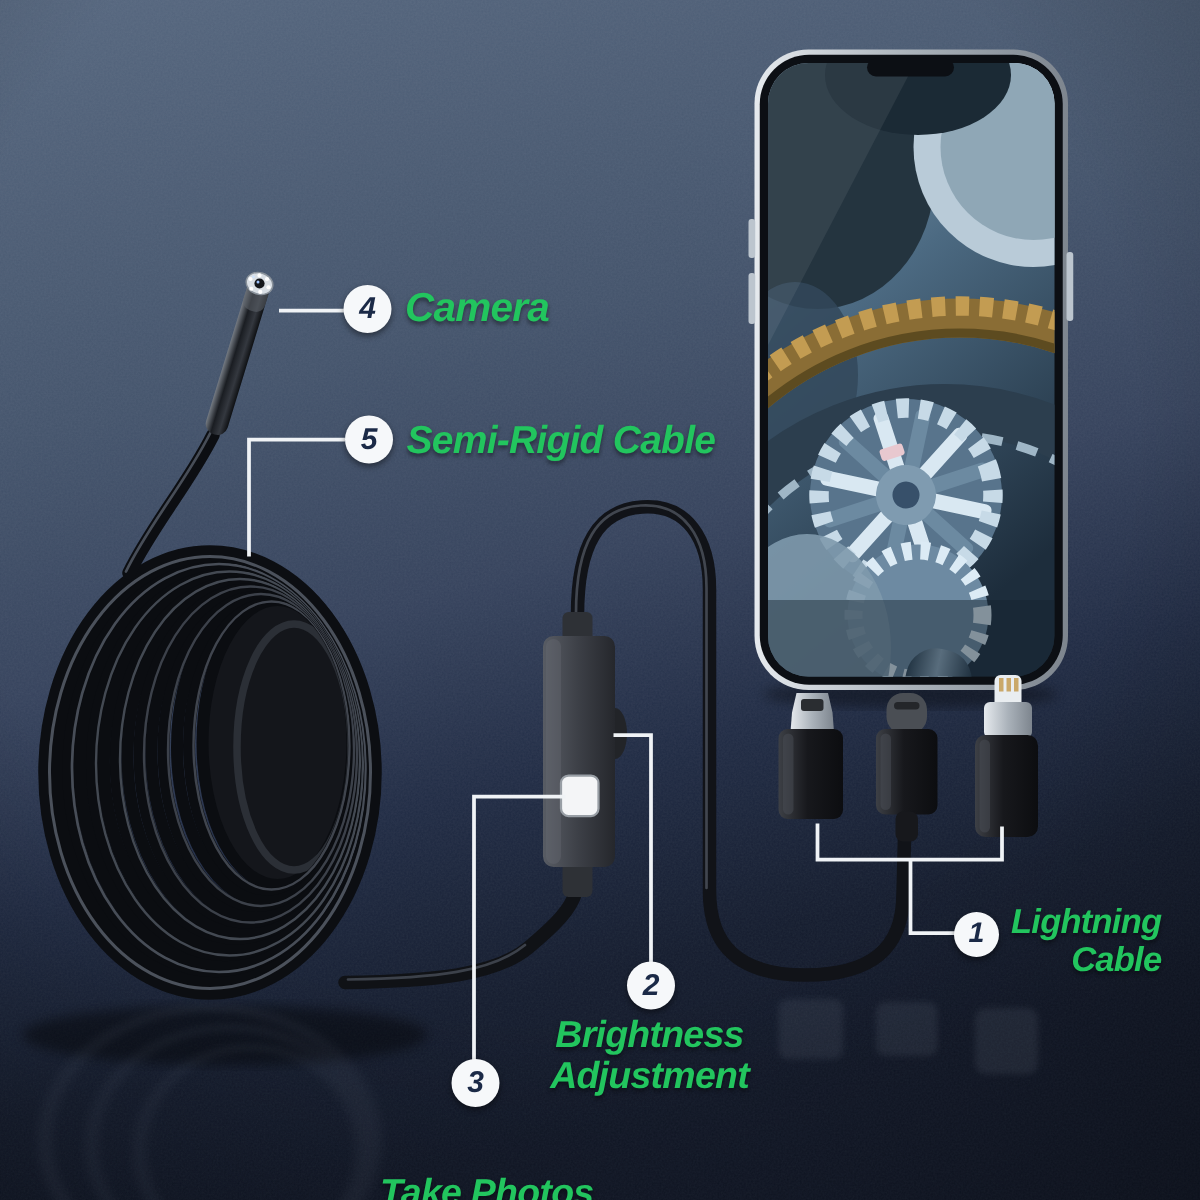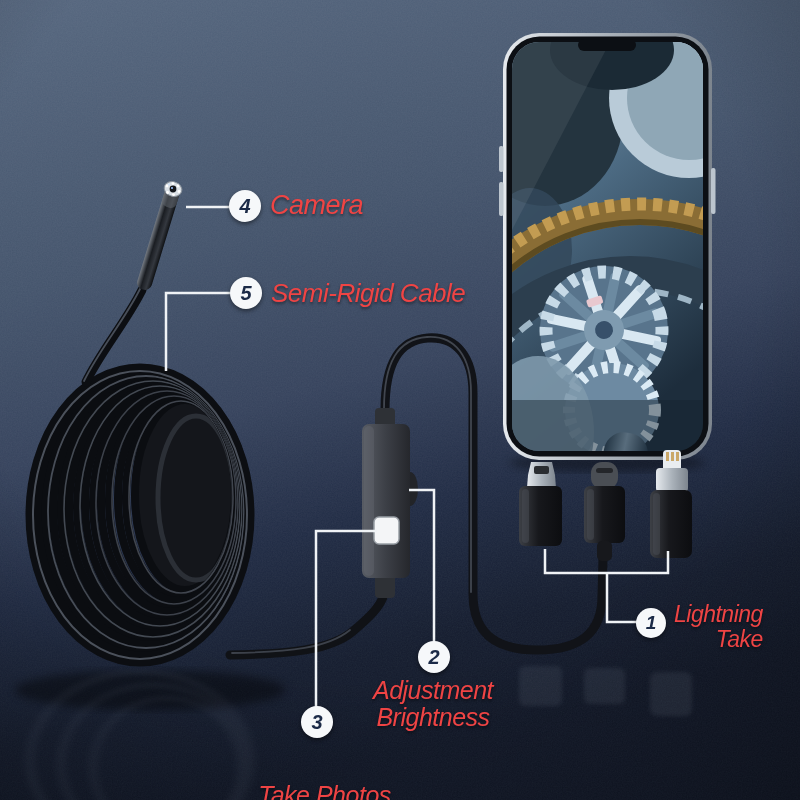--- a/index.html
+++ b/index.html
@@ -9,21 +9,21 @@
   }
   #scene{position:absolute;left:0;top:0;}
   .callout-badge{
     position:absolute;display:flex;align-items:center;justify-content:center;
     background:#f6f8fa;border-radius:50%;
     font-style:italic;font-weight:bold;color:#1b2a47;
     box-shadow:0 2px 4px rgba(0,0,0,.45);
     z-index:5;
   }
   .callout-label{
-    position:absolute;color:#ef4444;font-style:italic;font-weight:normal;
+    position:absolute;color:#22c55e;font-style:italic;font-weight:bold;
     text-shadow:0 2px 3px rgba(0,0,0,.45);letter-spacing:-0.5px;
     z-index:5;line-height:1.08;white-space:nowrap;
   }
   
   #badge-4{left:229px;top:190px;width:32px;height:32px;font-size:20px;}
   #badge-5{left:230px;top:277px;width:32px;height:32px;font-size:20px;}
   #badge-3{left:301px;top:706px;width:32px;height:32px;font-size:20px;}
   #badge-2{left:418px;top:641px;width:32px;height:32px;font-size:20px;}
   #badge-1{left:636px;top:608px;width:30px;height:30px;font-size:19px;}
   
@@ -294,23 +294,23 @@
   <span>Semi-Rigid Cable</span>
 </div>
 
 <div class="callout-badge" id="badge-3">3</div>
 <div class="callout-label" id="label-3">
   <span>Take Photos</span>
 </div>
 
 <div class="callout-badge" id="badge-2">2</div>
 <div class="callout-label" id="label-2">
+  <div>Brightness</div>
   <div>Adjustment</div>
-  <div>Brightness</div>
 </div>
 
 <div class="callout-badge" id="badge-1">1</div>
 <div class="callout-label" id="label-1">
   <div>Lightning</div>
-  <div>Take</div>
+  <div>Cable</div>
 </div>
 
 </div>
 
 </body></html>

